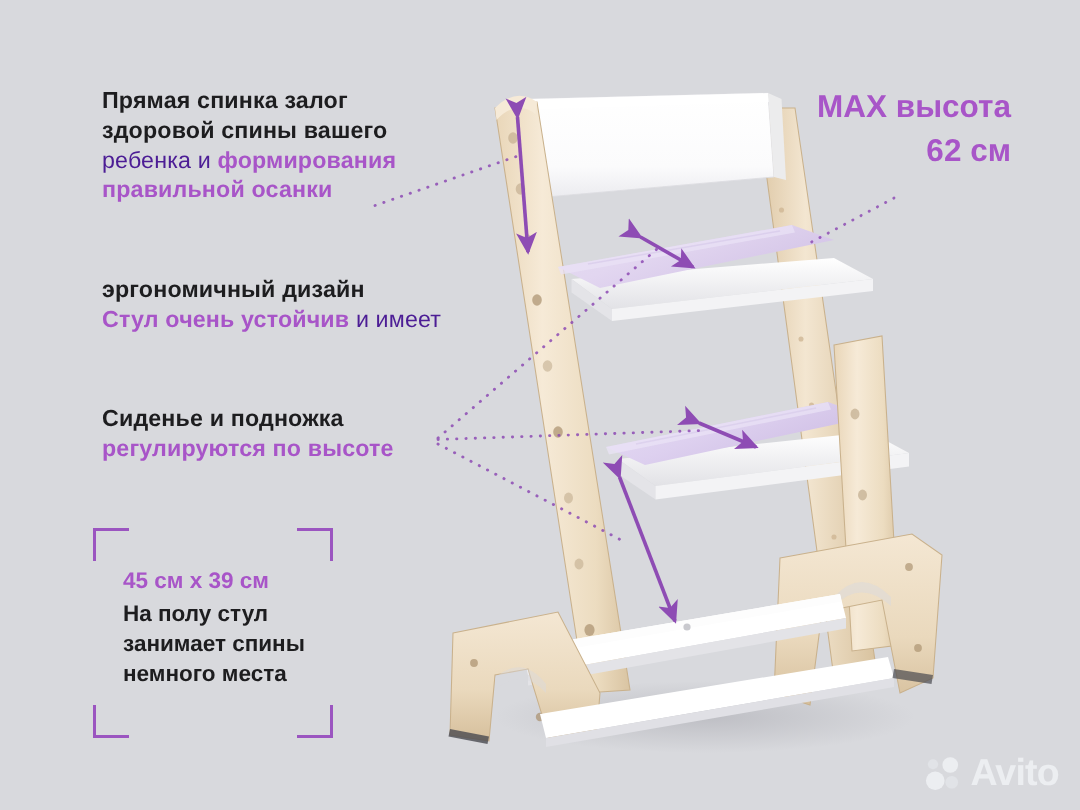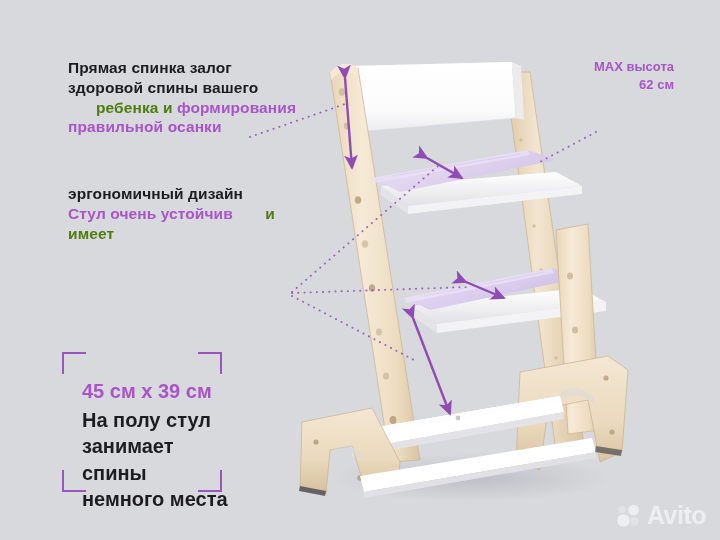--- a/index.html
+++ b/index.html
@@ -8,39 +8,39 @@
     background:#d8d9dd;
     font-family:"Liberation Sans","DejaVu Sans",sans-serif;
     overflow:hidden;
     position:relative;
   }
   .stage{position:absolute;inset:0;width:720px;height:540px;overflow:hidden;}
 
   
   .txt{position:absolute;line-height:1.28;font-size:15.5px;color:#1d1d1f;font-weight:600;letter-spacing:.1px;}
   .accent{color:#a855c8;font-weight:700;}
-  .plain{color:#4d7c0f;font-weight:700;margin-left:28px;}
+  .plain{color:#4c1d95;font-weight:400;}
 
   #block-back{left:68px;top:58px;width:235px;}
   #block-stable{left:68px;top:184px;width:235px;}
   #block-adjust{left:68px;top:270px;width:235px;}
 
   #block-max{position:absolute;right:46px;top:58px;width:210px;text-align:right;
-             font-size:13px;line-height:1.38;color:#1d1d1f;font-weight:600;}
+             font-size:21px;line-height:1.38;color:#1d1d1f;font-weight:600;}
   #block-max .l1{color:#a855c8;font-weight:700;}
   #block-max .l3{color:#a855c8;font-weight:700;}
 
   
   #frame-block{position:absolute;left:62px;top:352px;width:160px;height:140px;}
   .br{position:absolute;width:22px;height:20px;border-color:#9b55c0;border-style:solid;border-width:0;}
   .br.tl{left:0;top:0;border-left-width:2.5px;border-top-width:2.5px;}
   .br.tr{right:0;top:0;border-right-width:2.5px;border-top-width:2.5px;}
   .br.bl{left:0;bottom:0;border-left-width:2.5px;border-bottom-width:2.5px;}
   .br.br2{right:0;bottom:0;border-right-width:2.5px;border-bottom-width:2.5px;}
-  #frame-inner{position:absolute;left:20px;top:26px;width:150px;font-size:20px;line-height:1.33;font-weight:600;color:#1d1d1f;}
+  #frame-inner{position:absolute;left:20px;top:26px;width:150px;font-size:15px;line-height:1.33;font-weight:600;color:#1d1d1f;}
   #frame-inner .dim{color:#a855c8;font-weight:700;display:block;margin-bottom:2px;}
 
   
   #avito{position:absolute;right:14px;bottom:10px;display:flex;align-items:center;gap:5px;opacity:.95;}
   #avito .word{font-size:25px;font-weight:700;color:#eef0f3;letter-spacing:-.5px;font-family:"Liberation Sans",sans-serif;}
 
   
   #scene{position:absolute;left:0;top:0;width:720px;height:540px;}
 </style>
 </head>
@@ -203,20 +203,24 @@
     <div>здоровой спины вашего</div>
     <div><span class="plain">ребенка и </span><span class="accent">формирования</span></div>
     <div class="accent">правильной осанки</div>
   </div>
 
   <div class="txt" id="block-stable">
     <div>эргономичный дизайн</div>
     <div><span class="accent">Стул очень устойчив</span><span class="plain"> и имеет</span></div>
   </div>
 
+  <div class="txt" id="block-adjust">
+    <div>Сиденье и подножка</div>
+    <div class="accent">регулируются по высоте</div>
+  </div>
 
   <div id="block-max">
     <div class="l1">MAX высота</div>
     <div class="l3">62 см</div>
   </div>
 
   <div id="frame-block">
     <span class="br tl"></span>
     <span class="br tr"></span>
     <span class="br bl"></span>

